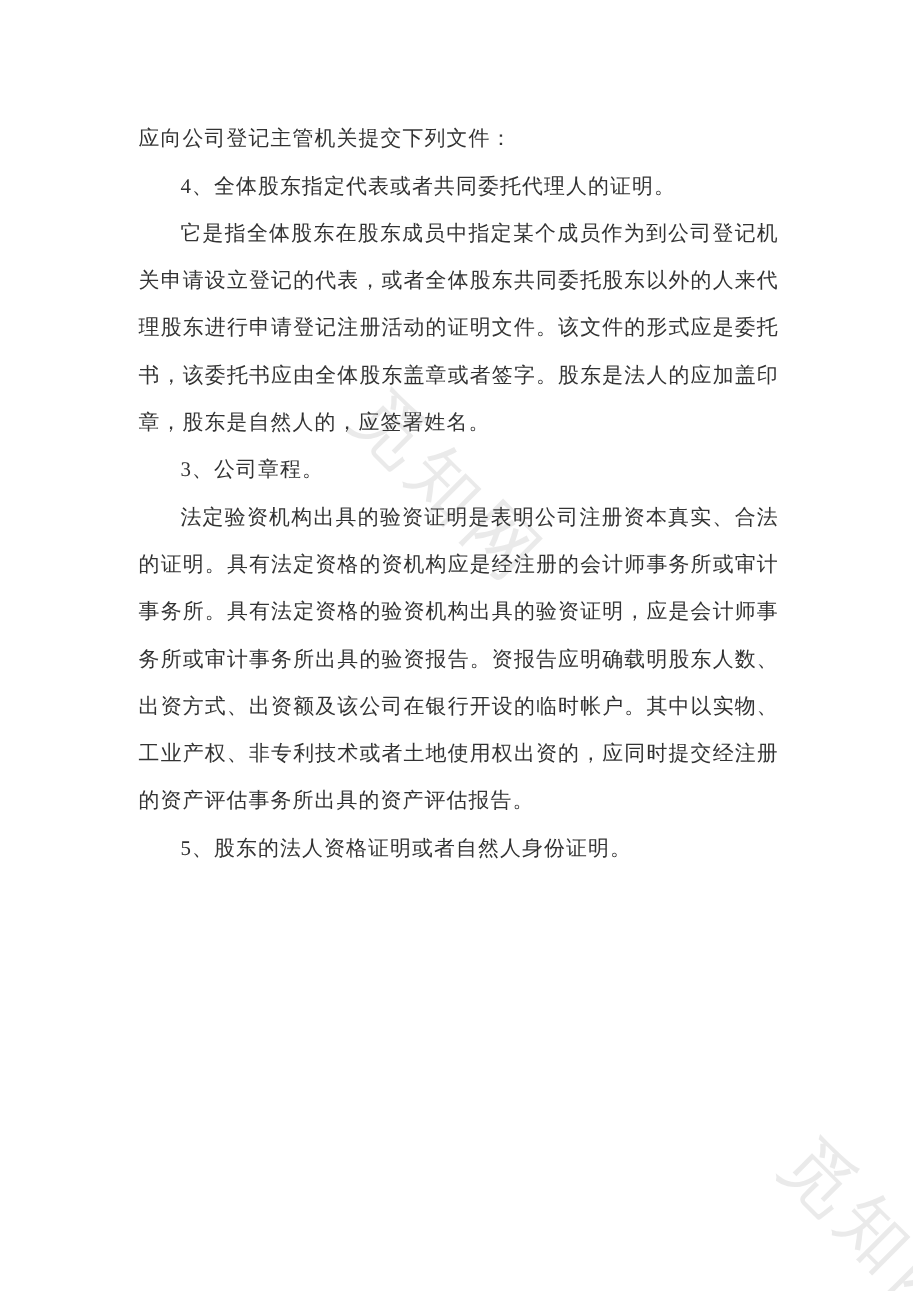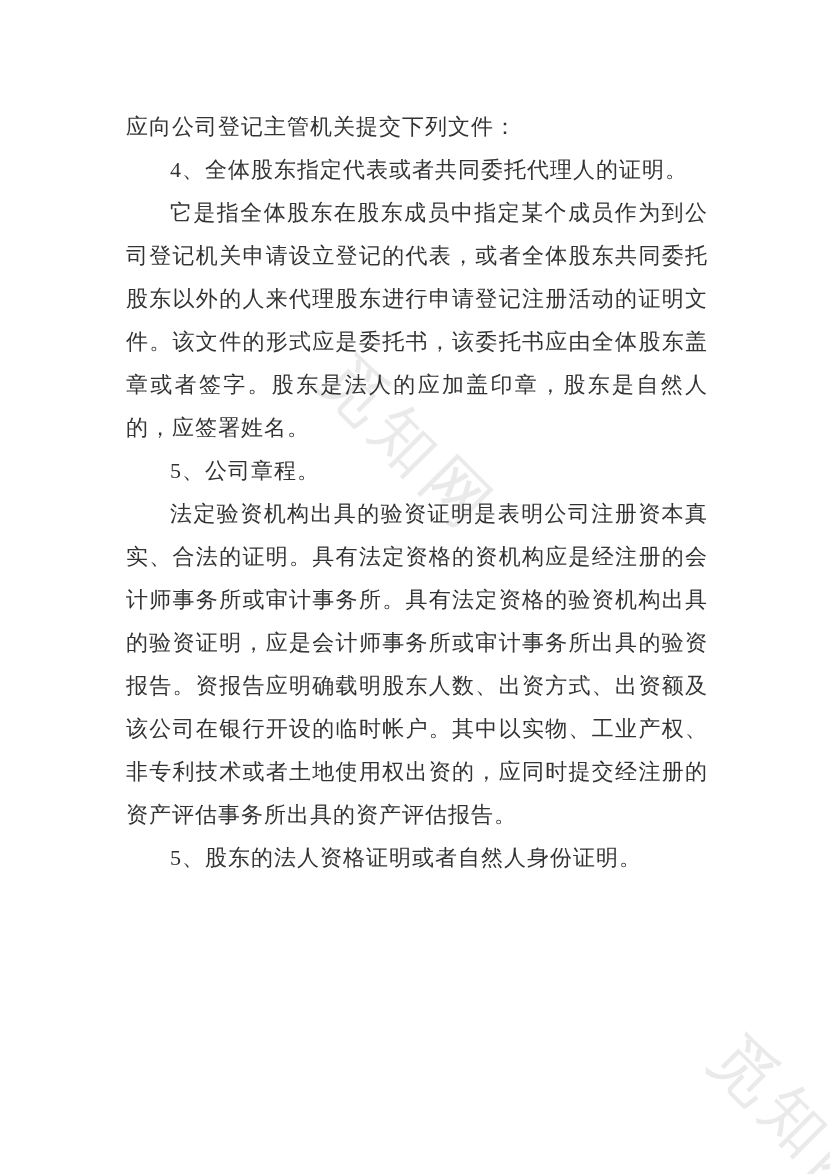--- a/index.html
+++ b/index.html
@@ -24,21 +24,21 @@
   .content {
     position: absolute;
     top: 105px;
     left: 126px;
     width: 582px;
     z-index: 2;
   }
   .para {
     margin: 0;
     padding: 0;
-    font-size: 22px;
+    font-size: 19px;
     line-height: 43px;
     letter-spacing: 1px;
     color: #333333;
     text-align: justify;
     text-justify: inter-ideograph;
     text-indent: 2em;
   }
   .para.no-indent {
     text-indent: 0;
   }
@@ -69,18 +69,18 @@
 <div class="page">
 
   <div class="watermark center">觅知网</div>
 
   <div class="watermark bottom-right">觅知网</div>
 
   <div class="content">
     <p class="para no-indent">应向公司登记主管机关提交下列文件：</p>
     <p class="para">4、全体股东指定代表或者共同委托代理人的证明。</p>
     <p class="para">它是指全体股东在股东成员中指定某个成员作为到公司登记机关申请设立登记的代表，或者全体股东共同委托股东以外的人来代理股东进行申请登记注册活动的证明文件。该文件的形式应是委托书，该委托书应由全体股东盖章或者签字。股东是法人的应加盖印章，股东是自然人的，应签署姓名。</p>
-    <p class="para">5、公司章程。</p>
+    <p class="para">3、公司章程。</p>
     <p class="para">法定验资机构出具的验资证明是表明公司注册资本真实、合法的证明。具有法定资格的资机构应是经注册的会计师事务所或审计事务所。具有法定资格的验资机构出具的验资证明，应是会计师事务所或审计事务所出具的验资报告。资报告应明确载明股东人数、出资方式、出资额及该公司在银行开设的临时帐户。其中以实物、工业产权、非专利技术或者土地使用权出资的，应同时提交经注册的资产评估事务所出具的资产评估报告。</p>
     <p class="para">5、股东的法人资格证明或者自然人身份证明。</p>
   </div>
 
 </div>
 
 </body></html>

